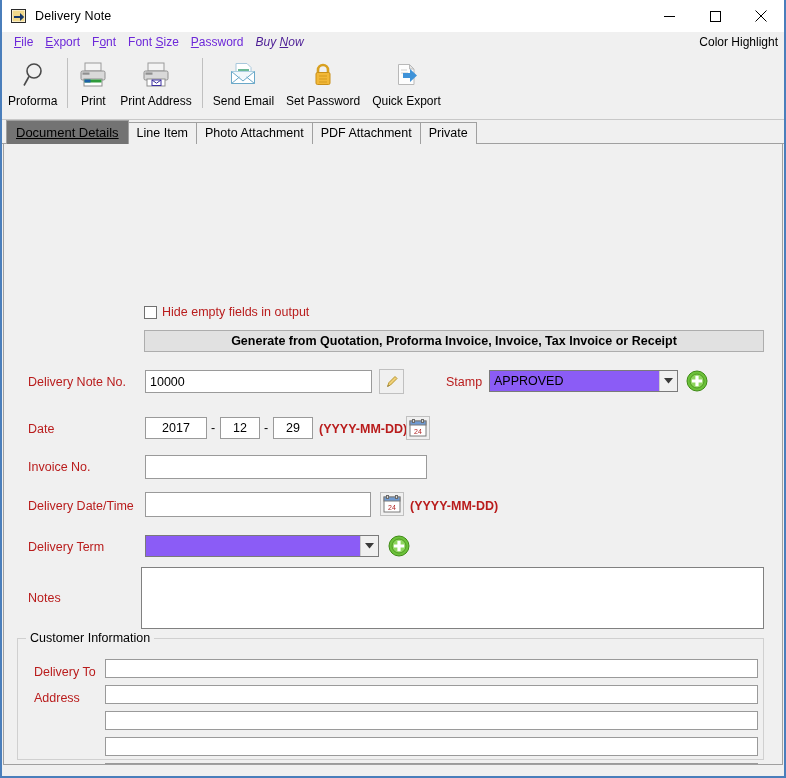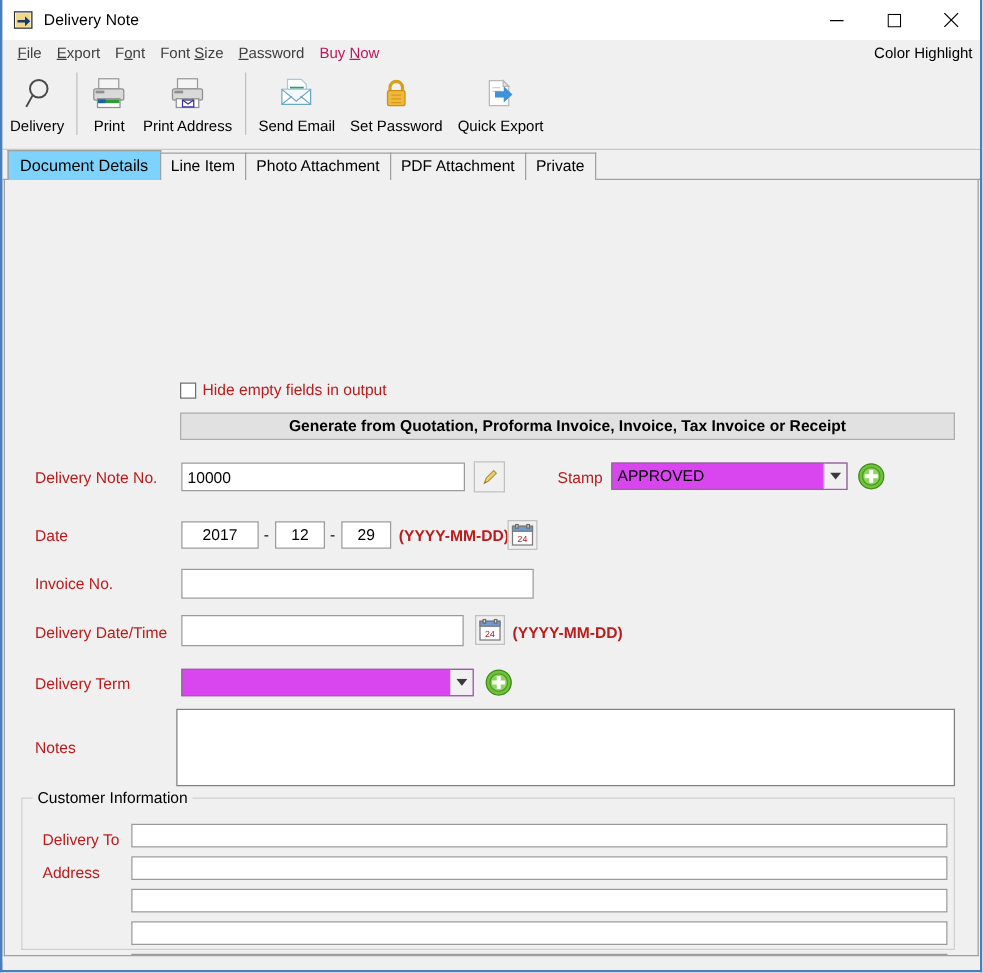--- a/index.html
+++ b/index.html
@@ -68,25 +68,25 @@
     background: #f0f0f0;
     display: flex;
     align-items: center;
     padding-left: 6px;
     position: relative;
   }
   .menu-item {
     font-size: 12px;
     padding: 0 6px;
     line-height: 20px;
-    color: #404040;
+    color: #6d28d9;
     white-space: nowrap;
   }
   .menu-item u { text-decoration: underline; }
-  .menu-item.buy { color: #be185d; }
+  .menu-item.buy { color: #4c1d95; font-style: italic; }
   .menubar .color-highlight {
     position: absolute;
     right: 6px;
     font-size: 12px;
     color: #000;
   }
 
   
   .toolbar {
     height: 68px;
@@ -155,24 +155,25 @@
     border: 1px solid #a0a0a0;
     border-bottom: none;
     background: #f0f0f0;
     margin-right: -1px;
     box-sizing: border-box;
     white-space: nowrap;
   }
   .tab.active {
     height: 24px;
     line-height: 23px;
-    background: #7dd3fc;
+    background: #737373;
     font-size: 13px;
     padding: 0 9px;
     border-color: #a0a0a0;
+    text-decoration: underline;
   }
 
   
   .page {
     position: relative;
     height: 621px;
     background: #f0f0f0;
     border: 1px solid #a0a0a0;
     border-top: none;
     margin: 0 1px;
@@ -226,21 +227,21 @@
     color: #000;
     display: flex;
     align-items: center;
     justify-content: center;
   }
 
   
   .combo {
     position: absolute;
     box-sizing: border-box;
-    background: #d946ef;
+    background: #8b5cf6;
     border: 1px solid #7a7a7a;
     display: flex;
     align-items: center;
     gap: 24px;
   }
   .combo .cval {
     flex: 1;
     padding-left: 4px;
     font-size: 12.5px;
     white-space: nowrap;
@@ -355,21 +356,21 @@
   <div class="toolbar">
 
 
     <div class="tb-btn">
       <span class="ticon">
         <svg width="28" height="28" viewBox="0 0 28 28">
           <circle cx="15" cy="10" r="7" fill="none" stroke="#4a4a4a" stroke-width="1.6"></circle>
           <line x1="10" y1="15.5" x2="5" y2="24.5" stroke="#4a4a4a" stroke-width="1.6"></line>
         </svg>
       </span>
-      <span class="tlabel">Delivery</span>
+      <span class="tlabel">Proforma</span>
     </div>
 
     <div class="tb-sep"></div>
 
     <div class="tb-btn">
       <span class="ticon">
         <svg width="30" height="28" viewBox="0 0 30 28">
           <rect x="7" y="2" width="16" height="8" fill="#f4f4f4" stroke="#9a9a9a"></rect>
           <rect x="3" y="10" width="24" height="9" rx="1.5" fill="#d9d9d9" stroke="#8f8f8f"></rect>
           <rect x="4.5" y="11.5" width="7" height="2.2" fill="#8f8f8f"></rect>

